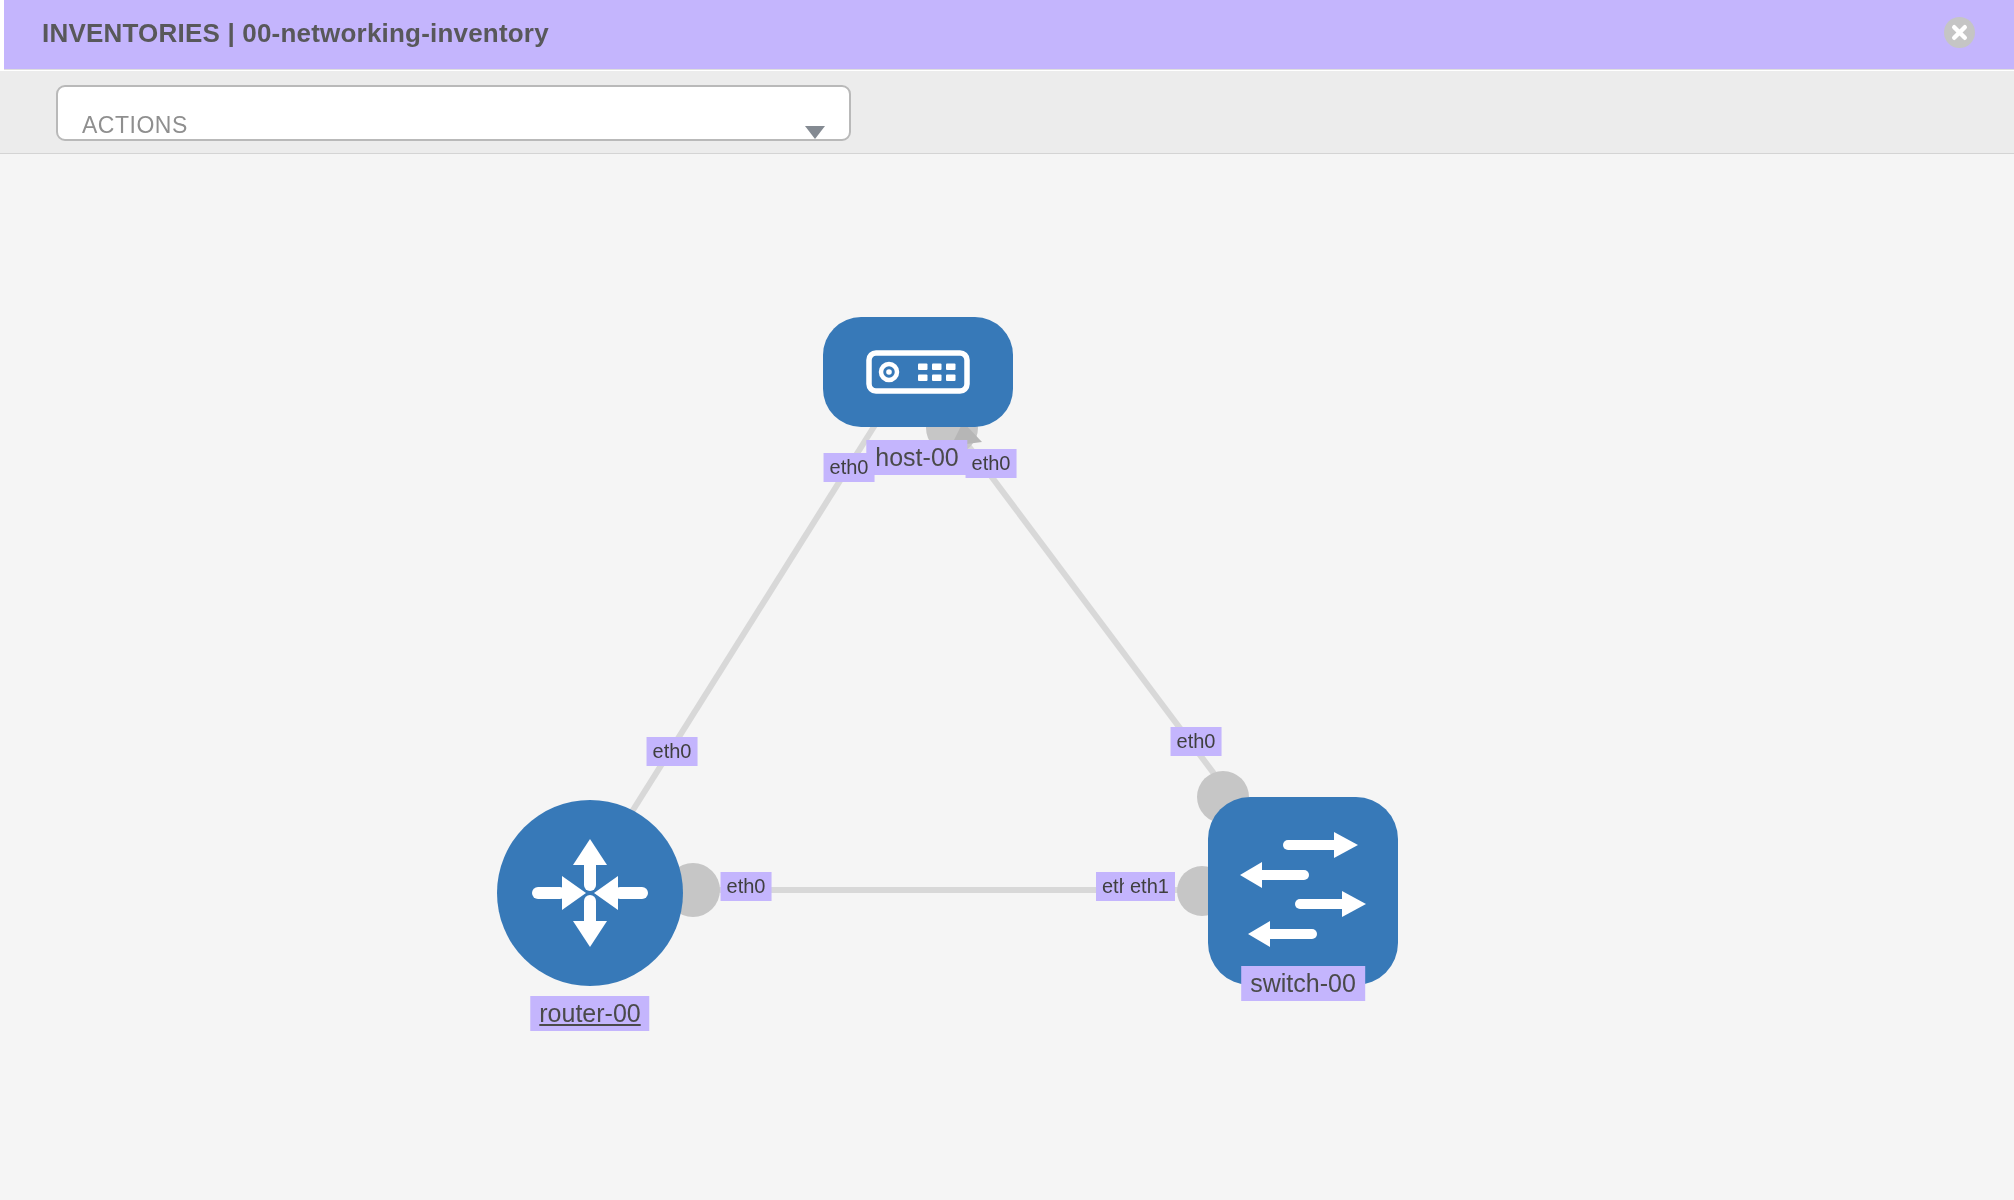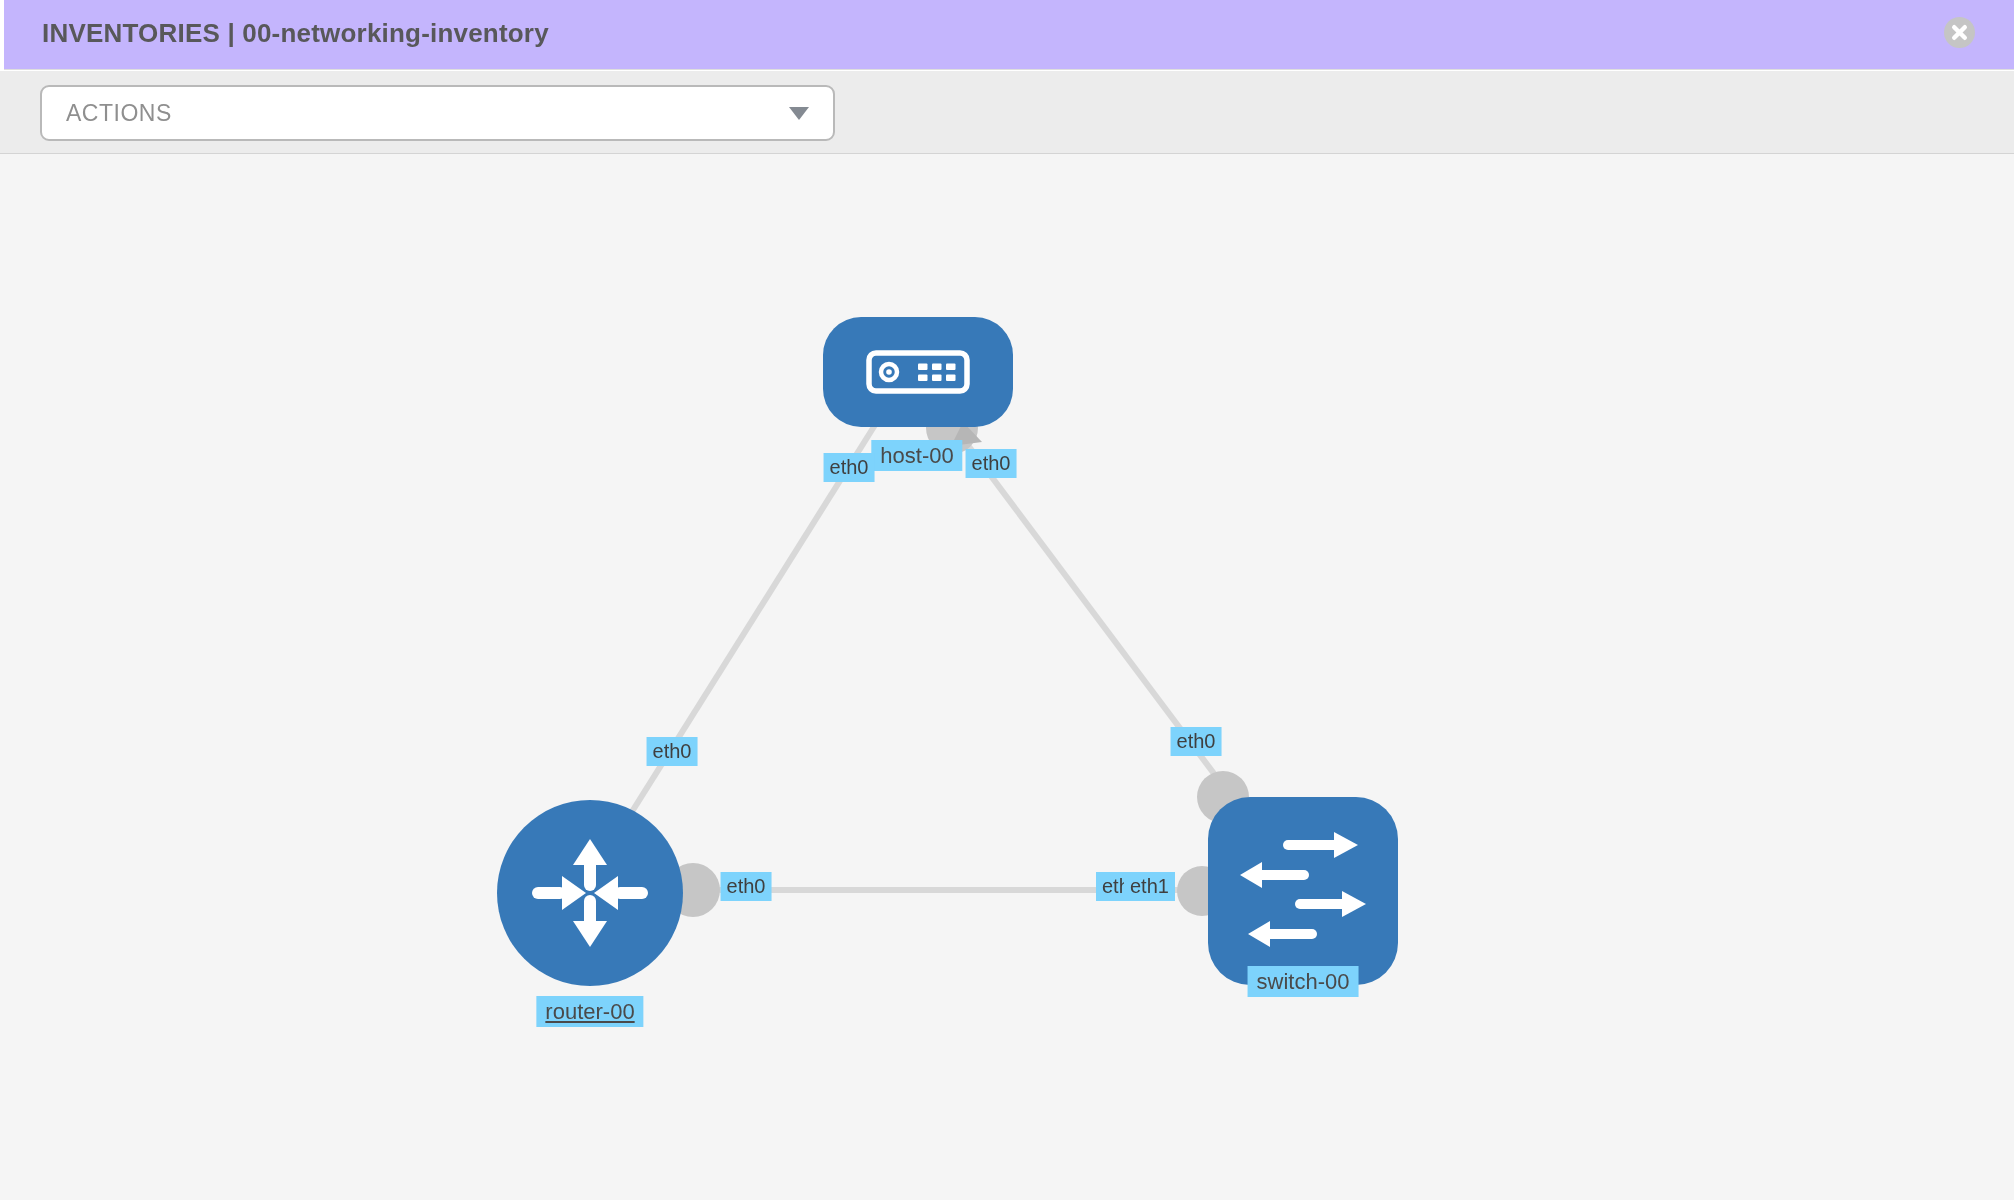--- a/index.html
+++ b/index.html
@@ -54,43 +54,43 @@
     background:#f5f5f5; overflow:hidden;
   }
   #links-layer { position:absolute; left:0; top:0; }
 
   .node { position:absolute; background:#3779b8; display:flex; align-items:center; justify-content:center; cursor:pointer; z-index:2; }
   #node-host   { left:823px;  top:163px; width:190px; height:110px; border-radius:38px; }
   #node-router { left:497px;  top:646px; width:186px; height:186px; border-radius:50%; }
   #node-switch { left:1208px; top:643px; width:190px; height:188px; border-radius:42px; }
 
   .chip {
-    position:absolute; background:#7dd3fc; color:#3f3f3f;
+    position:absolute; background:#c4b5fd; color:#3f3f3f;
     font-size:20px; line-height:1.15; padding:3px 6px; white-space:nowrap; z-index:3;
   }
-  .node-name { font-size:22px; color:#4a4a4a; padding:3px 9px; }
+  .node-name { font-size:25px; color:#4a4a4a; padding:3px 9px; }
   .centered { transform:translateX(-50%); }
 </style>
 </head>
 <body>
 
 <div id="window">
 
   <div id="header">
     <div id="page-title">INVENTORIES | 00-networking-inventory</div>
     <div id="close-btn">
       <svg width="17" height="17" viewBox="0 0 17 17">
         <line x1="3.2" y1="3.2" x2="13.8" y2="13.8" stroke="#ffffff" stroke-width="4.4" stroke-linecap="round"></line>
         <line x1="13.8" y1="3.2" x2="3.2" y2="13.8" stroke="#ffffff" stroke-width="4.4" stroke-linecap="round"></line>
       </svg>
     </div>
   </div>
 
   <div id="toolbar">
-    <div class="select-box" style="left:40px;">
+    <div class="select-box" style="left:56px;align-items:flex-end;">
       <span class="select-label">ACTIONS</span>
       <span class="caret-down"></span>
     </div>
 
     <div class="tool-icon-btn" style="left:1048px;">
       <svg width="34" height="34" viewBox="0 0 24 24">
         <path transform="translate(24,0) scale(-1,1)" fill="#6f6f6f" d="M22.7 19l-9.1-9.1c.9-2.3.4-5-1.5-6.9-2-2-5-2.4-7.4-1.3L9 6 6 9 1.6 4.7C.4 7.1.9 10.1 2.9 12.1c1.9 1.9 4.6 2.4 6.9 1.5l9.1 9.1c.4.4 1 .4 1.4 0l2.3-2.3c.5-.4.5-1.1.1-1.4z"></path>
       </svg>
     </div>
 

